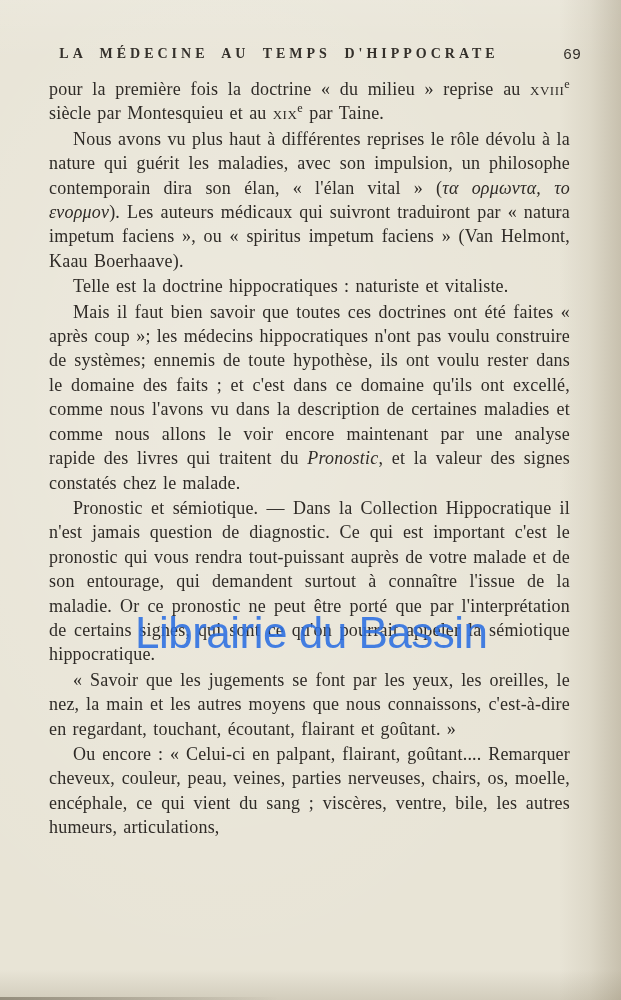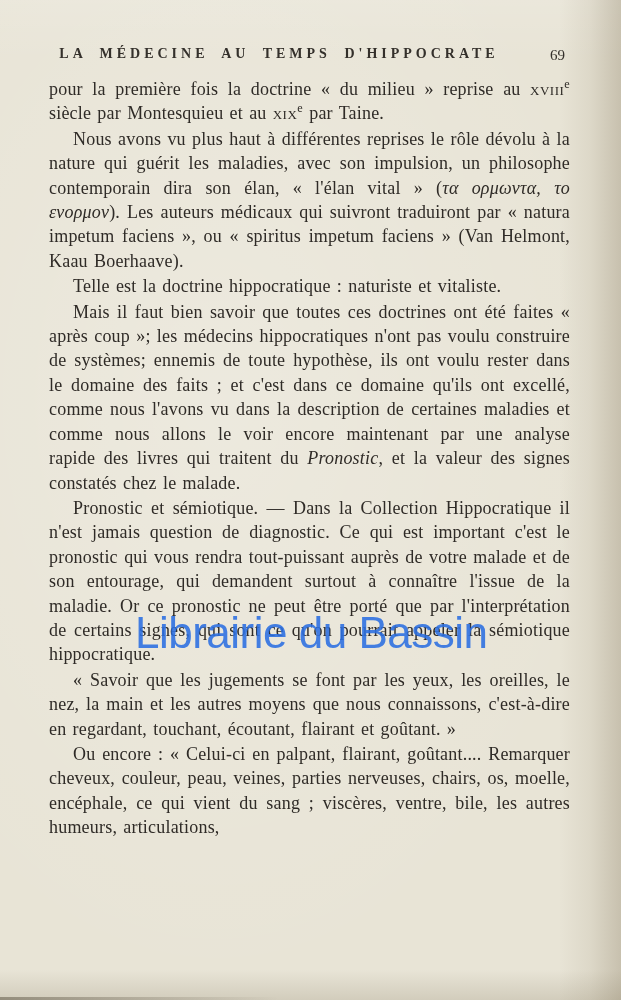--- a/index.html
+++ b/index.html
@@ -35,23 +35,24 @@
     text-align: center;
     font-size: 14px;
     font-weight: bold;
     letter-spacing: 4px;
     word-spacing: 6px;
     color: #34302b;
     white-space: nowrap;
   }
   .page-number {
     position: absolute;
-    right: 56px; top: 1px;
+    right: 40px; top: 1px;
     font-size: 15px;
     color: #34302b;
+    font-family: Liberation Mono, monospace;
   }
   .text-block {
     position: absolute;
     left: 48px; top: 76px;
     width: 523px;
   }
   .para {
     margin: 1px;
     font-size: 18px;
     line-height: 24.4px;
@@ -83,21 +84,21 @@
 <div class="page">
 
   <div class="running-header">
     <div class="running-title">LA MÉDECINE AU TEMPS D'HIPPOCRATE</div>
     <div class="page-number">69</div>
   </div>
 
   <div class="text-block">
       <p class="para"><span>pour la première fois la doctrine « du milieu » reprise au </span><span class="run-sc">xviii</span><span class="run-sup">e</span><span> siècle par Montesquieu et au </span><span class="run-sc">xix</span><span class="run-sup">e</span><span> par Taine.</span></p>
       <p class="para indent"><span>Nous avons vu plus haut à différentes reprises le rôle dévolu à la nature qui guérit les maladies, avec son impulsion, un philosophe contemporain dira son élan, « l'élan vital » (</span><span class="run-i">τα ορμωντα, το ενορμον</span><span>). Les auteurs médicaux qui suivront traduiront par « natura impetum faciens », ou « spiritus impetum faciens » (Van Helmont, Kaau Boerhaave).</span></p>
-      <p class="para indent"><span>Telle est la doctrine hippocratique : naturiste et vitaliste.</span></p>
+      <p class="para indent"><span>Telle est la doctrine hippocratiques : naturiste et vitaliste.</span></p>
       <p class="para indent"><span>Mais il faut bien savoir que toutes ces doctrines ont été faites « après coup »; les médecins hippocratiques n'ont pas voulu construire de systèmes; ennemis de toute hypothèse, ils ont voulu rester dans le domaine des faits ; et c'est dans ce domaine qu'ils ont excellé, comme nous l'avons vu dans la description de certaines maladies et comme nous allons le voir encore maintenant par une analyse rapide des livres qui traitent du </span><span class="run-i">Pronostic</span><span>, et la valeur des signes constatés chez le malade.</span></p>
       <p class="para indent"><span class="run-b">Pronostic et sémiotique.</span><span> — Dans la Collection Hippocratique il n'est jamais question de diagnostic. Ce qui est important c'est le pronostic qui vous rendra tout-puissant auprès de votre malade et de son entourage, qui demandent surtout à connaître l'issue de la maladie. Or ce pronostic ne peut être porté que par l'interprétation de certains signes, qui sont ce qu'on pourrait appeler la sémiotique hippocratique.</span></p>
       <p class="para indent"><span>« Savoir que les jugements se font par les yeux, les oreilles, le nez, la main et les autres moyens que nous connaissons, c'est-à-dire en regardant, touchant, écoutant, flairant et goûtant. »</span></p>
       <p class="para indent"><span>Ou encore : « Celui-ci en palpant, flairant, goûtant.... Remarquer cheveux, couleur, peau, veines, parties nerveuses, chairs, os, moelle, encéphale, ce qui vient du sang ; viscères, ventre, bile, les autres humeurs, articulations,</span></p>
     </div>
 
   <div class="watermark" style="color: rgb(43, 111, 226);">Librairie du Bassin</div>
 
 </div>
 

